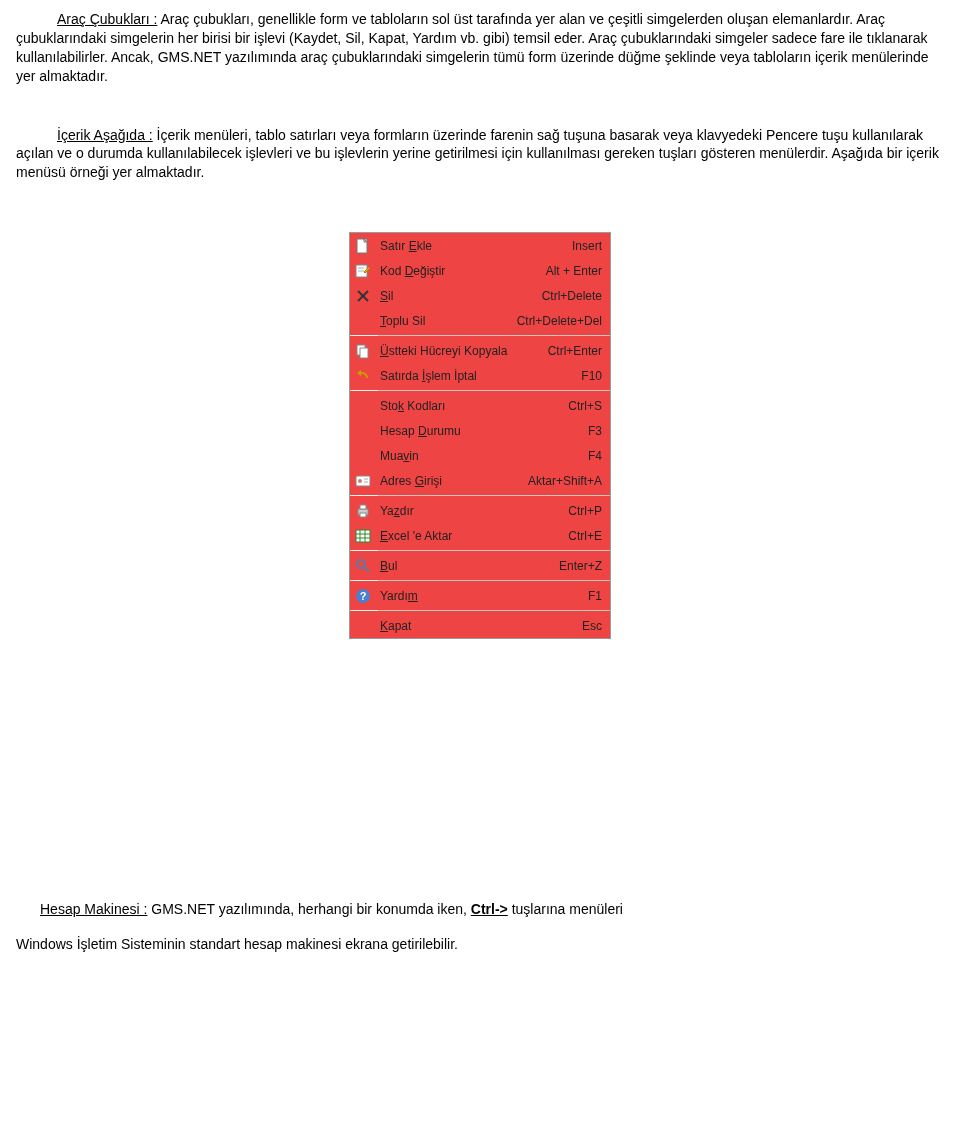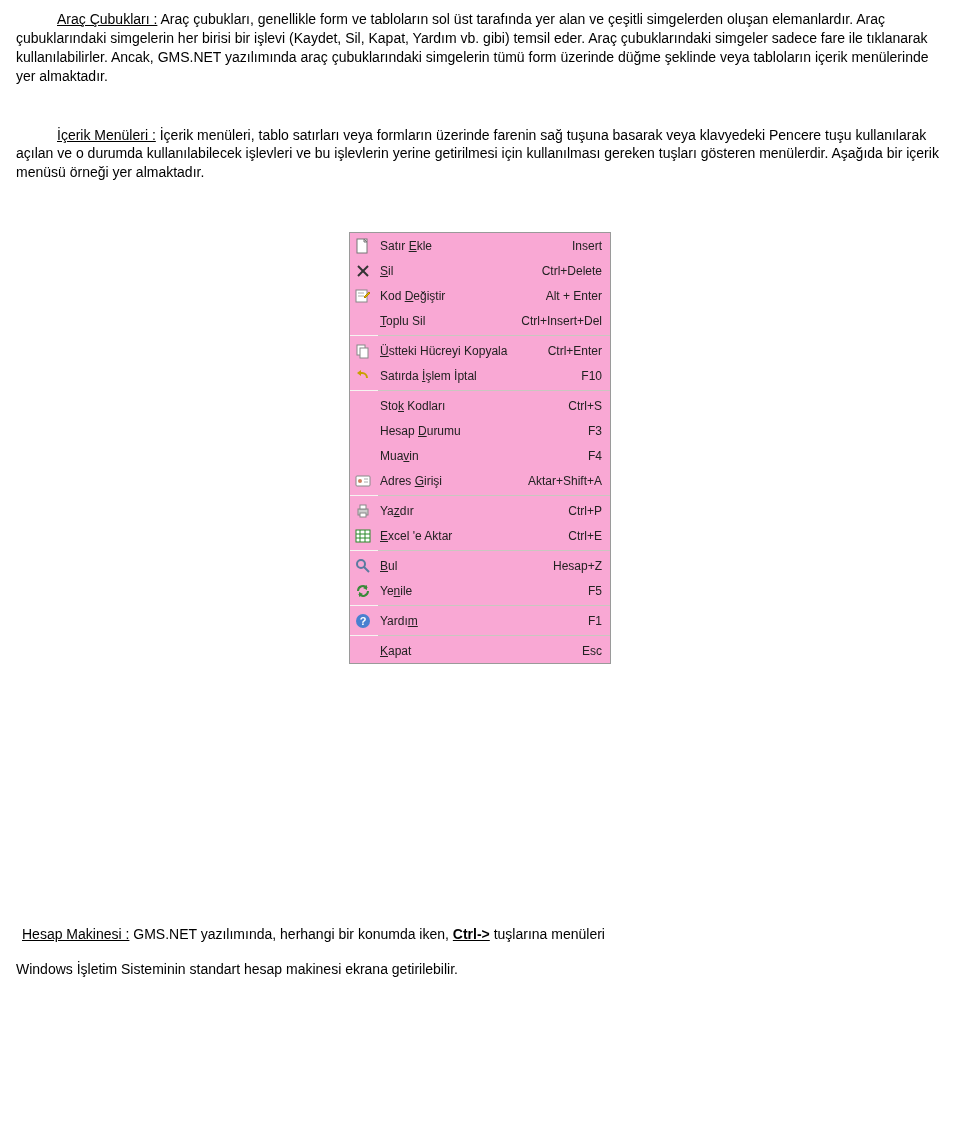--- a/index.html
+++ b/index.html
@@ -25,21 +25,21 @@
     margin-left: 41px;
   }
   .menu-wrap {
     display: flex;
     justify-content: center;
     margin-bottom: 260px;
   }
   .context-menu {
     width: 260px;
     border: 1px solid #9a9a9a;
-    background: #f9a8d4;
+    background: #ef4444;
     font-size: 12px;
     color: #222;
   }
   .context-menu .item {
     display: flex;
     align-items: center;
     height: 25px;
     padding: 0 8px 0 0;
   }
   .context-menu .icon {
@@ -63,73 +63,73 @@
   .context-menu .sep {
     height: 1px;
     background: linear-gradient(to right, #f6f5f1 28px, #c9c7c0 28px, #c9c7c0 100%);
     margin: 2px 0;
   }
   .u { text-decoration: underline; }
   .bottom-para {
     margin: 0 0 14px 0;
     line-height: 1.45;
   }
-  .bottom-para .title { margin-left: 6px; }
+  .bottom-para .title { margin-left: 24px; }
   .bold { font-weight: bold; text-decoration: underline; }
   svg { display: block; }
 </style>
 </head>
 <body>
 
 <p class="para">
   <span class="title">Araç Çubukları :</span><span> Araç çubukları, genellikle form ve tabloların sol üst tarafında yer alan ve çeşitli simgelerden oluşan elemanlardır. Araç çubuklarındaki simgelerin her birisi bir işlevi (Kaydet, Sil, Kapat, Yardım vb. gibi) temsil eder. Araç çubuklarındaki simgeler sadece fare ile tıklanarak kullanılabilirler. Ancak, GMS.NET yazılımında araç çubuklarındaki simgelerin tümü form üzerinde düğme şeklinde veya tabloların içerik menülerinde yer almaktadır.</span>
 </p>
 
 <p class="para2">
-  <span class="title">İçerik Menüleri :</span><span>  İçerik menüleri, tablo satırları veya formların üzerinde farenin sağ tuşuna basarak veya klavyedeki Pencere  tuşu kullanılarak açılan ve o durumda kullanılabilecek işlevleri ve bu işlevlerin yerine getirilmesi için kullanılması gereken tuşları gösteren menülerdir. Aşağıda bir içerik menüsü örneği yer almaktadır.</span>
+  <span class="title">İçerik Aşağıda :</span><span>  İçerik menüleri, tablo satırları veya formların üzerinde farenin sağ tuşuna basarak veya klavyedeki Pencere  tuşu kullanılarak açılan ve o durumda kullanılabilecek işlevleri ve bu işlevlerin yerine getirilmesi için kullanılması gereken tuşları gösteren menülerdir. Aşağıda bir içerik menüsü örneği yer almaktadır.</span>
 </p>
 
 <div class="menu-wrap">
   <div class="context-menu" id="context-menu">
       <div class="item">
         <span class="icon">
           <svg width="16" height="16">
             <rect x="2" y="1" width="10" height="14" fill="#fff" stroke="#777"></rect>
             <polygon points="9,1 12,4 9,4" fill="#ddd" stroke="#777"></polygon>
           </svg>
         </span>
         <span class="label">Satır <span class="u">E</span>kle</span>
         <span class="shortcut">Insert</span>
-      </div>
-      <div class="item">
-        <span class="icon">
-          <svg width="16" height="16">
-            <line x1="3" y1="3" x2="13" y2="13" stroke="#333" stroke-width="2"></line>
-            <line x1="13" y1="3" x2="3" y2="13" stroke="#333" stroke-width="2"></line>
-          </svg>
-        </span>
-        <span class="label"><span class="u">S</span>il</span>
-        <span class="shortcut">Ctrl+Delete</span>
       </div>
       <div class="item">
         <span class="icon">
           <svg width="16" height="16">
             <rect x="1" y="2" width="11" height="12" fill="#fff" stroke="#888"></rect>
             <line x1="3" y1="5" x2="9" y2="5" stroke="#aaa"></line>
             <line x1="3" y1="8" x2="9" y2="8" stroke="#aaa"></line>
             <polygon points="9,9 14,4 15,5 10,10" fill="#e6b800" stroke="#b38600"></polygon>
           </svg>
         </span>
         <span class="label">Kod <span class="u">D</span>eğiştir</span>
         <span class="shortcut">Alt + Enter</span>
       </div>
       <div class="item">
+        <span class="icon">
+          <svg width="16" height="16">
+            <line x1="3" y1="3" x2="13" y2="13" stroke="#333" stroke-width="2"></line>
+            <line x1="13" y1="3" x2="3" y2="13" stroke="#333" stroke-width="2"></line>
+          </svg>
+        </span>
+        <span class="label"><span class="u">S</span>il</span>
+        <span class="shortcut">Ctrl+Delete</span>
+      </div>
+      <div class="item">
         <span class="icon"></span>
         <span class="label"><span class="u">T</span>oplu Sil</span>
-        <span class="shortcut">Ctrl+Insert+Del</span>
+        <span class="shortcut">Ctrl+Delete+Del</span>
       </div>
       <div class="sep"></div>
       <div class="item">
         <span class="icon">
           <svg width="16" height="16">
             <rect x="2" y="2" width="8" height="10" fill="#fff" stroke="#888"></rect>
             <rect x="5" y="5" width="8" height="10" fill="#fff" stroke="#888"></rect>
           </svg>
         </span>
         <span class="label"><span class="u">Ü</span>stteki Hücreyi Kopyala</span>
@@ -200,33 +200,21 @@
       </div>
       <div class="sep"></div>
       <div class="item">
         <span class="icon">
           <svg width="16" height="16">
             <circle cx="6" cy="6" r="4" fill="none" stroke="#5a7aa0" stroke-width="2"></circle>
             <line x1="9" y1="9" x2="14" y2="14" stroke="#5a7aa0" stroke-width="2"></line>
           </svg>
         </span>
         <span class="label"><span class="u">B</span>ul</span>
-        <span class="shortcut">Hesap+Z</span>
-      </div>
-      <div class="item">
-        <span class="icon">
-          <svg width="16" height="16">
-            <path d="M3 8a5 5 0 0 1 9-3" fill="none" stroke="#3a8a3a" stroke-width="2"></path>
-            <polygon points="12,2 12,7 8,5" fill="#3a8a3a"></polygon>
-            <path d="M13 8a5 5 0 0 1-9 3" fill="none" stroke="#3a8a3a" stroke-width="2"></path>
-            <polygon points="4,14 4,9 8,11" fill="#3a8a3a"></polygon>
-          </svg>
-        </span>
-        <span class="label">Ye<span class="u">n</span>ile</span>
-        <span class="shortcut">F5</span>
+        <span class="shortcut">Enter+Z</span>
       </div>
       <div class="sep"></div>
       <div class="item">
         <span class="icon">
           <svg width="16" height="16">
             <circle cx="8" cy="8" r="7" fill="#4a80d0"></circle>
             <text x="8" y="12" text-anchor="middle" font-size="11" font-weight="bold" fill="#fff">?</text>
           </svg>
         </span>
         <span class="label">Yardı<span class="u">m</span></span>

